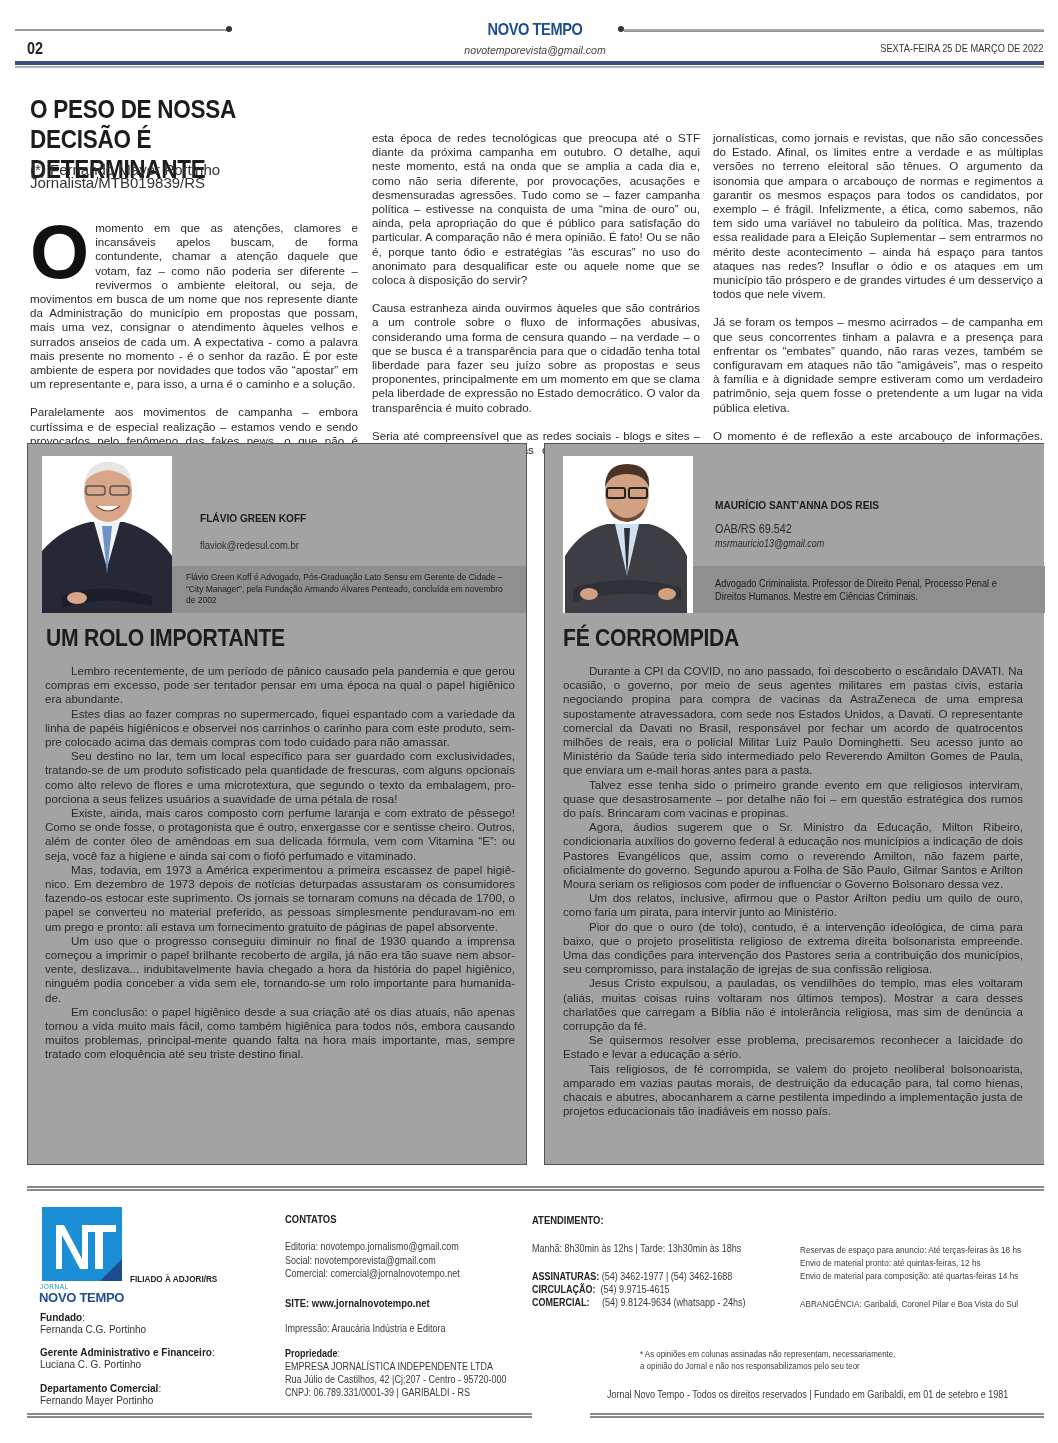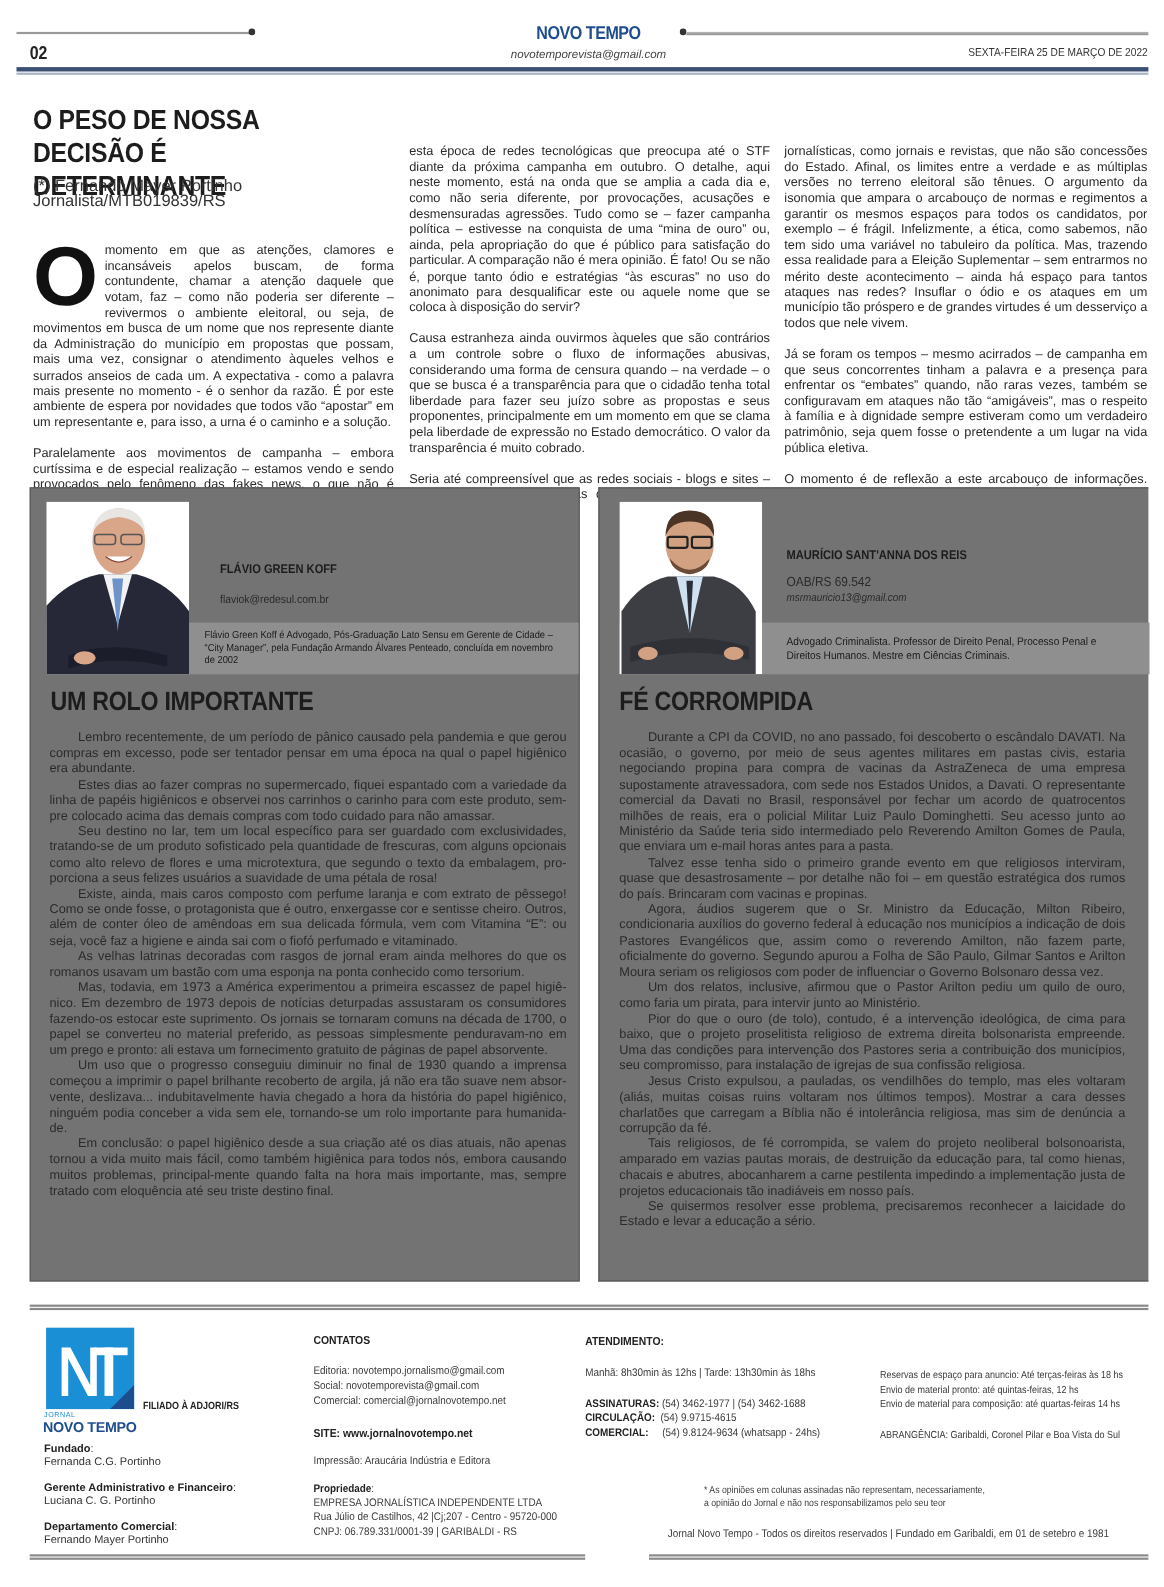--- a/index.html
+++ b/index.html
@@ -30,21 +30,21 @@
   .byline { position: absolute; top: 163px; left: 30px; font-size: 15px; line-height: 13px; color: #333; }
   .col { position: absolute; font-size: 11.6px; line-height: 14.2px; text-align: justify; color: #2a2a2a; margin-top: 35px; }
   .col p { margin-bottom: 14px; }
   .col1 { top: 186px; left: 30px; width: 328px; }
   .col2 { top: 96px; left: 372px; width: 328px; }
   .col3 { top: 96px; left: 713px; width: 330px; }
   .dropcap { float: left; font-size: 76px; line-height: 58px; font-weight: bold; color: #111;
              margin: 2px 6px 0 0; font-family: "Liberation Sans", sans-serif; }
 
   
-  .box { position: absolute; top: 443px; border: 1px solid #555; background: #737373; }
+  .box { position: absolute; top: 443px; border: 1px solid #555; background: #a3a3a3; }
   .box.left { left: 27px; width: 500px; height: 722px; }
   .box.right { left: 544px; width: 500px; height: 722px; border-right: none; }
   .photo { position: absolute; top: 12px; width: 130px; height: 157px; overflow: hidden; }
   .box.left .photo { left: 14px; }
   .box.right .photo { left: 18px; }
   .bio-band { position: absolute; top: 122px; height: 47px; background: #8f8f8f; }
   .box.left .bio-band { left: 14px; width: 484px; }
   .box.right .bio-band { left: 18px; width: 482px; }
   .bio-text { position: absolute; left: 158px; top: 128px; font-size: 9.2px; line-height: 11.5px; color: #1a1a1a; transform: scaleX(0.92); transform-origin: left; }
   .box.left .bio-text { width: 355px; }
@@ -133,21 +133,20 @@
   </div>
   <div class="author-name">FLÁVIO GREEN KOFF</div>
   <div class="author-email">flaviok@redesul.com.br</div>
   <div class="bio-text">Flávio Green Koff é Advogado, Pós-Graduação Lato Sensu em Gerente de Cidade – “City Manager”, pela Fundação Armando Álvares Penteado, concluída em novembro de 2002</div>
   <h2 class="col-title">UM ROLO IMPORTANTE</h2>
   <div class="col-body">
     <p>Lembro recentemente, de um período de pânico causado pela pandemia e que gerou compras em excesso, pode ser tentador pensar em uma época na qual o papel higiênico era abundante.</p>
     <p>Estes dias ao fazer compras no supermercado, fiquei espantado com a variedade da linha de papéis higiênicos e observei nos carrinhos o carinho para com este produto, sem-pre colocado acima das demais compras com todo cuidado para não amassar.</p>
     <p>Seu destino no lar, tem um local específico para ser guardado com exclusividades, tratando-se de um produto sofisticado pela quantidade de frescuras, com alguns opcionais como alto relevo de flores e uma microtextura, que segundo o texto da embalagem, pro-porciona a seus felizes usuários a suavidade de uma pétala de rosa!</p>
     <p>Existe, ainda, mais caros composto com perfume laranja e com extrato de pêssego! Como se onde fosse, o protagonista que é outro, enxergasse cor e sentisse cheiro. Outros, além de conter óleo de amêndoas em sua delicada fórmula, vem com Vitamina “E”: ou seja, você faz a higiene e ainda sai com o fiofó perfumado e vitaminado.</p>
-    <p>As velhas latrinas decoradas com rasgos de jornal eram ainda melhores do que os romanos usavam um bastão com uma esponja na ponta conhecido como tersorium.</p>
     <p>Mas, todavia, em 1973 a América experimentou a primeira escassez de papel higiê-nico. Em dezembro de 1973 depois de notícias deturpadas assustaram os consumidores fazendo-os estocar este suprimento. Os jornais se tornaram comuns na década de 1700, o papel se converteu no material preferido, as pessoas simplesmente penduravam-no em um prego e pronto: ali estava um fornecimento gratuito de páginas de papel absorvente.</p>
     <p>Um uso que o progresso conseguiu diminuir no final de 1930 quando a imprensa começou a imprimir o papel brilhante recoberto de argila, já não era tão suave nem absor-vente, deslizava... indubitavelmente havia chegado a hora da história do papel higiênico, ninguém podia conceber a vida sem ele, tornando-se um rolo importante para humanida-de.</p>
     <p>Em conclusão: o papel higiênico desde a sua criação até os dias atuais, não apenas tornou a vida muito mais fácil, como também higiênica para todos nós, embora causando muitos problemas, principal-mente quando falta na hora mais importante, mas, sempre tratado com eloquência até seu triste destino final.</p>
   </div>
 </section>
 
 <section class="box right">
   <div class="bio-band"></div>
   <div class="photo">
     <svg width="130" height="157" viewBox="0 0 130 157">
@@ -170,22 +169,22 @@
   <div class="author-email">msrmauricio13@gmail.com</div>
   <div class="bio-text">Advogado Criminalista. Professor de Direito Penal, Processo Penal e Direitos Humanos. Mestre em Ciências Criminais.</div>
   <h2 class="col-title">FÉ CORROMPIDA</h2>
   <div class="col-body">
     <p>Durante a CPI da COVID, no ano passado, foi descoberto o escândalo DAVATI. Na ocasião, o governo, por meio de seus agentes militares em pastas civis, estaria negociando propina para compra de vacinas da AstraZeneca de uma empresa supostamente atravessadora, com sede nos Estados Unidos, a Davati. O representante comercial da Davati no Brasil, responsável por fechar um acordo de quatrocentos milhões de reais, era o policial Militar Luiz Paulo Dominghetti. Seu acesso junto ao Ministério da Saúde teria sido intermediado pelo Reverendo Amilton Gomes de Paula, que enviara um e-mail horas antes para a pasta.</p>
     <p>Talvez esse tenha sido o primeiro grande evento em que religiosos interviram, quase que desastrosamente – por detalhe não foi – em questão estratégica dos rumos do país. Brincaram com vacinas e propinas.</p>
     <p>Agora, áudios sugerem que o Sr. Ministro da Educação, Milton Ribeiro, condicionaria auxílios do governo federal à educação nos municípios a indicação de dois Pastores Evangélicos que, assim como o reverendo Amilton, não fazem parte, oficialmente do governo. Segundo apurou a Folha de São Paulo, Gilmar Santos e Arilton Moura seriam os religiosos com poder de influenciar o Governo Bolsonaro dessa vez.</p>
     <p>Um dos relatos, inclusive, afirmou que o Pastor Arilton pediu um quilo de ouro, como faria um pirata, para intervir junto ao Ministério.</p>
     <p>Pior do que o ouro (de tolo), contudo, é a intervenção ideológica, de cima para baixo, que o projeto proselitista religioso de extrema direita bolsonarista empreende. Uma das condições para intervenção dos Pastores seria a contribuição dos municípios, seu compromisso, para instalação de igrejas de sua confissão religiosa.</p>
     <p>Jesus Cristo expulsou, a pauladas, os vendilhões do templo, mas eles voltaram (aliás, muitas coisas ruins voltaram nos últimos tempos). Mostrar a cara desses charlatões que carregam a Bíblia não é intolerância religiosa, mas sim de denúncia a corrupção da fé.</p>
+    <p>Se quisermos resolver esse problema, precisaremos reconhecer a laicidade do Estado e levar a educação a sério.</p>
     <p>Tais religiosos, de fé corrompida, se valem do projeto neoliberal bolsonoarista, amparado em vazias pautas morais, de destruição da educação para, tal como hienas, chacais e abutres, abocanharem a carne pestilenta impedindo a implementação justa de projetos educacionais tão inadiáveis em nosso país.</p>
-    <p>Se quisermos resolver esse problema, precisaremos reconhecer a laicidade do Estado e levar a educação a sério.</p>
   </div>
 </section>
 
 <div class="ftr-rule top"></div>
 
 <div class="logo">
   <svg width="80" height="74" viewBox="0 0 80 74">
     <rect width="80" height="74" fill="#1b8fd6"></rect>
     <path d="M14 18 L22 18 L40 52 L40 18 L46 18 L46 62 L38 62 L20 28 L20 62 L14 62 Z" fill="#ffffff"></path>
     <rect x="44" y="18" width="30" height="7" fill="#ffffff"></rect>

